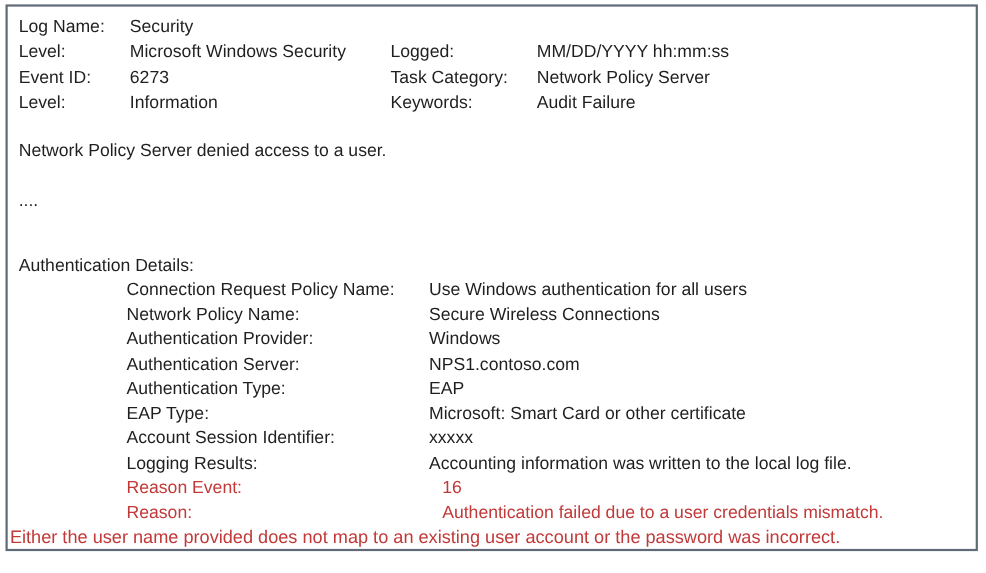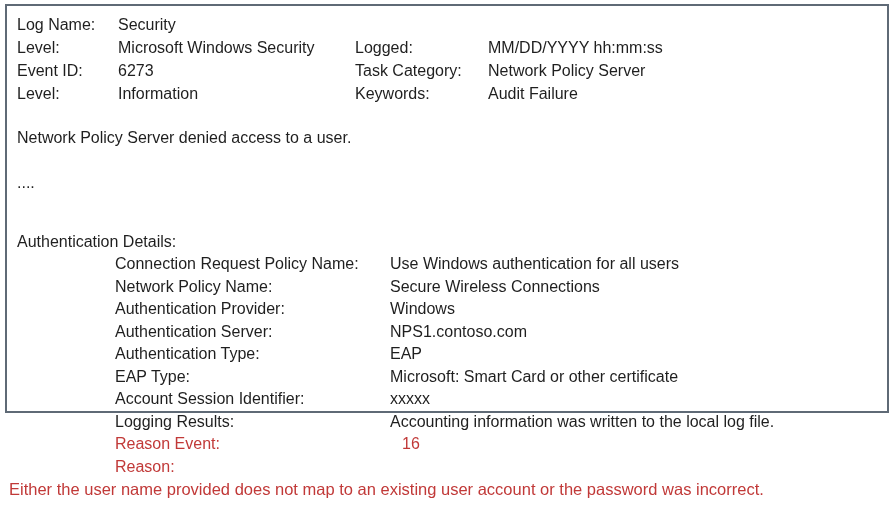--- a/index.html
+++ b/index.html
@@ -11,21 +11,21 @@
   html, body {
     width: 896px; height: 521px;
     background: #ffffff;
     font-family: "Liberation Sans", "DejaVu Sans", sans-serif;
     color: var(--text);
     overflow: hidden;
   }
   .panel {
     position: absolute;
     left: 5px; top: 4px;
-    width: 884px; height: 409px;
+    width: 884px; height: 497px;
     border: 2px solid var(--border);
     background: #ffffff;
     padding: 7px 10px 0 10px;
     font-size: 16px;
   }
   
   .hrow { display: flex; line-height: 23px; white-space: nowrap; }
   .hl1 { width: 101px; flex: none; }
   .hv1 { width: 237px; flex: none; }
   .hl2 { width: 133px; flex: none; }
@@ -114,17 +114,18 @@
   <div class="drow">
     <span class="dl">Logging Results:</span>
     <span class="dv">Accounting information was written to the local log file.</span>
   </div>
   <div class="drow red">
     <span class="dl">Reason Event:</span>
     <span class="dv">16</span>
   </div>
   <div class="drow red">
     <span class="dl">Reason:</span>
+    <span class="dv">Authentication failed due to a user credentials mismatch.</span>
   </div>
 
   <div class="footer-note">Either the user name provided does not map to an existing user account or the password was incorrect.</div>
 
 </div>
 
 </body></html>

